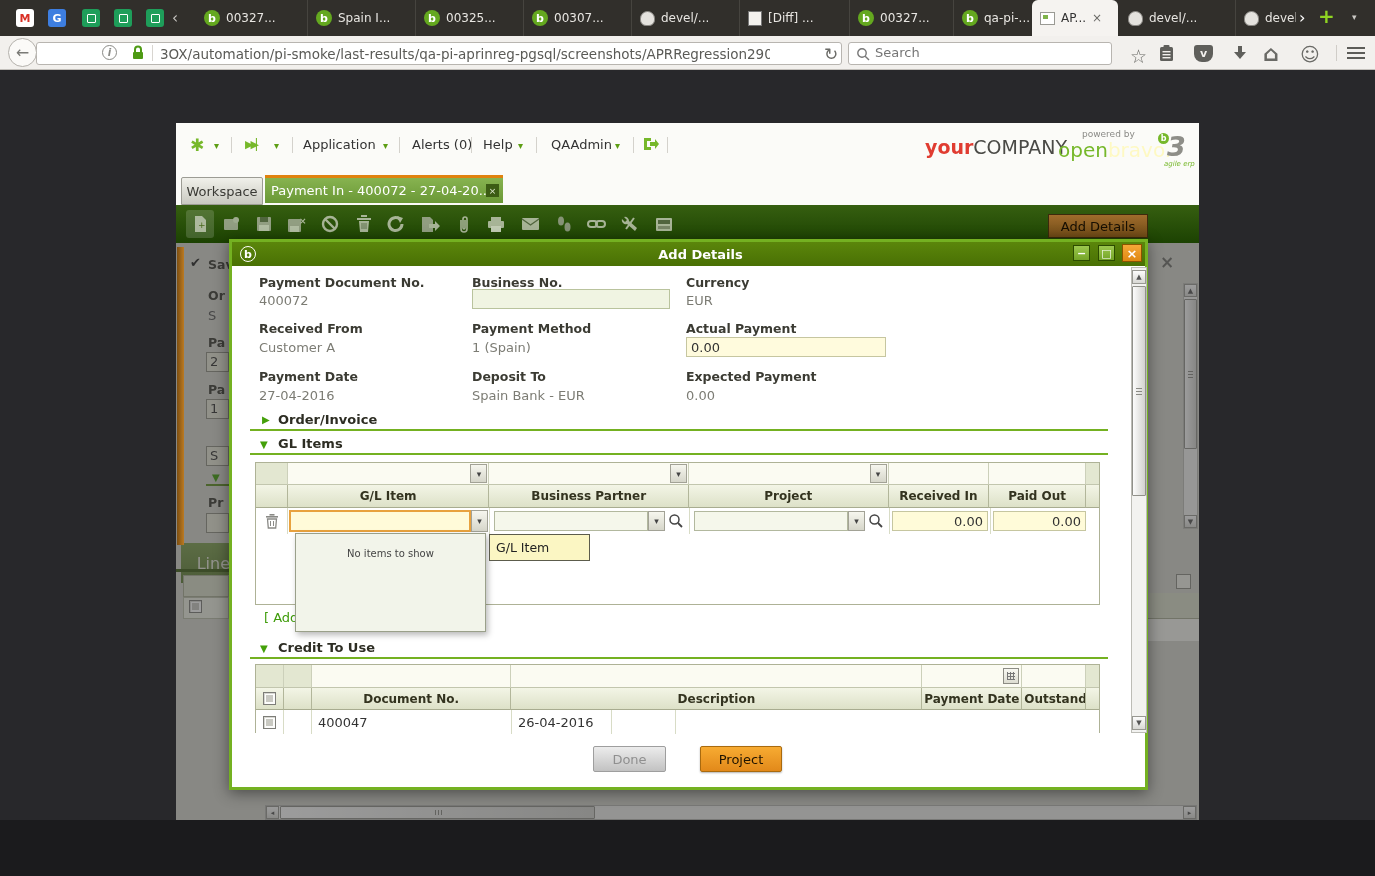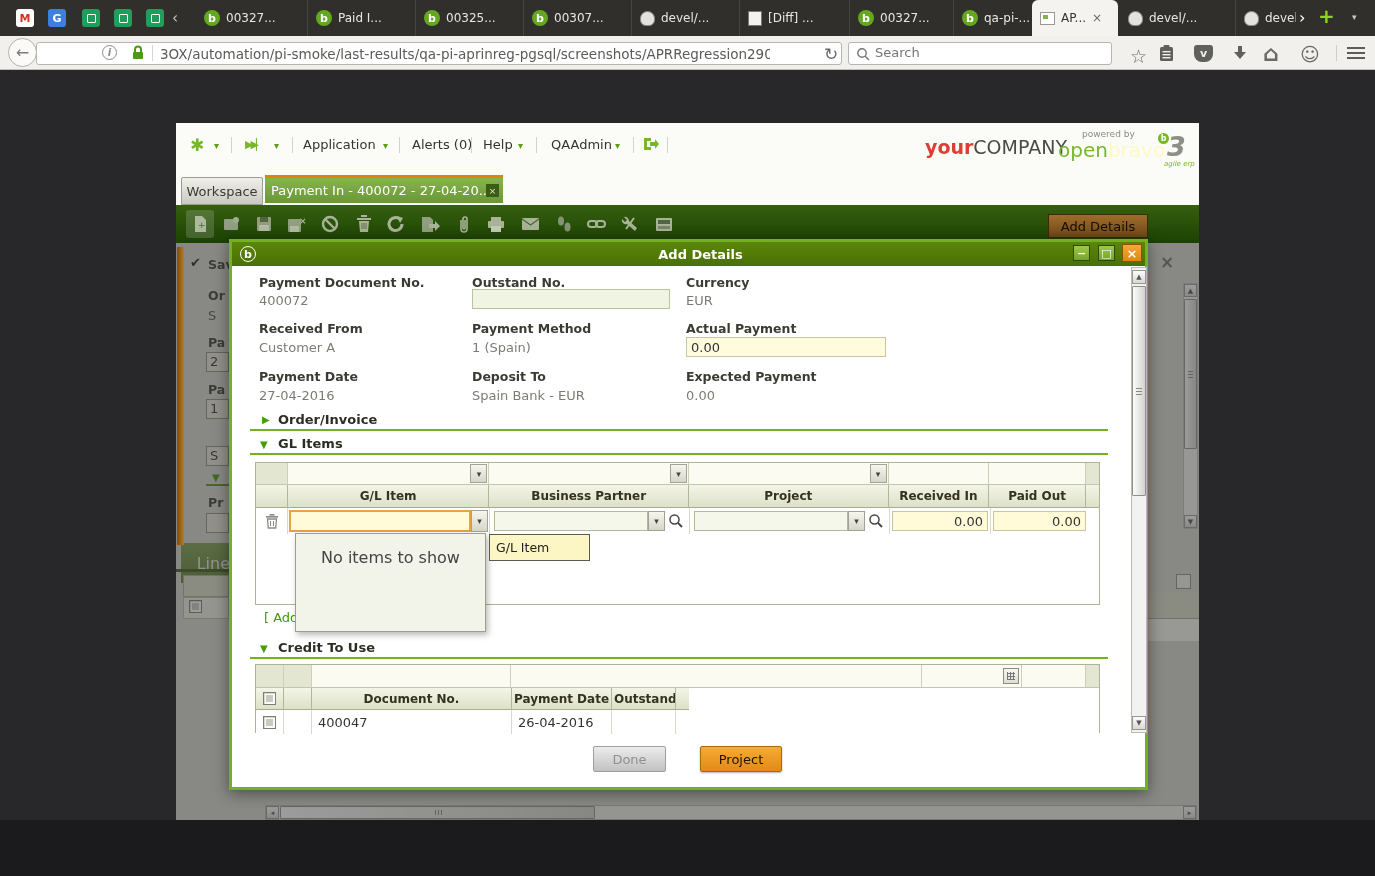--- a/index.html
+++ b/index.html
@@ -118,21 +118,21 @@
         <div style="width:9px;height:9px;border:1px solid #fff;border-radius:1px;"></div>
       </div>
     <div class="abs tabctl" style="left:172px;top:9px;">‹</div>
 
     <div class="abs fftab" style="left:196px;width:112px;">
       <span class="ob-fav">b</span>
       <span class="lbl">00327...</span>
       </div>
     <div class="abs fftab" style="left:308px;width:108px;">
       <span class="ob-fav">b</span>
-      <span class="lbl">Paid I...</span>
+      <span class="lbl">Spain I...</span>
       </div>
     <div class="abs fftab" style="left:416px;width:108px;">
       <span class="ob-fav">b</span>
       <span class="lbl">00325...</span>
       </div>
     <div class="abs fftab" style="left:524px;width:108px;">
       <span class="ob-fav">b</span>
       <span class="lbl">00307...</span>
       </div>
     <div class="abs fftab" style="left:632px;width:108px;">
@@ -415,21 +415,21 @@
   <div class="abs" id="modal-title">
     <div style="width:16px;height:16px;border:1.5px solid #fff;border-radius:50%;color:#fff;font-size:11px;font-weight:bold;display:flex;align-items:center;justify-content:center;margin-left:8px;">b</div>
     <div style="flex:1;text-align:center;color:#fff;font-weight:bold;font-size:13px;">Add Details</div>
   </div>
   <div class="abs wbtn" style="left:1073px;top:245px;width:17px;background:linear-gradient(#9cc84e,#74a428);">−</div>
   <div class="abs wbtn" style="left:1098px;top:245px;width:17px;background:linear-gradient(#9cc84e,#74a428);">□</div>
   <div class="abs wbtn" style="left:1122px;top:244px;width:20px;height:18px;background:linear-gradient(#f5a838,#e08812);border-color:#8a5400;font-size:13px;">×</div>
 
   <div class="abs flabel" style="left:259px;top:275px;">Payment Document No.</div>
   <div class="abs fvalue" style="left:259px;top:293px;">400072</div>
-  <div class="abs flabel" style="left:472px;top:275px;">Outstand No.</div>
+  <div class="abs flabel" style="left:472px;top:275px;">Business No.</div>
   <div class="abs" style="left:472px;top:289px;width:198px;height:20px;background:#f0f4e2;border:1px solid #b9c39d;z-index:11;"></div>
   <div class="abs flabel" style="left:686px;top:275px;">Currency</div>
   <div class="abs fvalue" style="left:686px;top:293px;">EUR</div>
 
   <div class="abs flabel" style="left:259px;top:321px;">Received From</div>
   <div class="abs fvalue" style="left:259px;top:340px;">Customer A</div>
   <div class="abs flabel" style="left:472px;top:321px;">Payment Method</div>
   <div class="abs fvalue" style="left:472px;top:340px;">1 (Spain)</div>
   <div class="abs flabel" style="left:686px;top:321px;">Actual Payment</div>
   <div class="abs yinput" style="left:686px;top:337px;width:200px;height:20px;">0.00</div>
@@ -507,21 +507,21 @@
         <div class="cellinput" style="flex:1;height:20px;justify-content:flex-end;padding-right:4px;">0.00</div>
       </div>
       <div class="dcell" style="width:97px;padding:2px;border-right:none;">
         <div class="cellinput" style="flex:1;height:20px;justify-content:flex-end;padding-right:4px;">0.00</div>
       </div>
     </div>
   </div>
 
   <div class="abs" id="add-link">[ Add</div>
   <div class="abs" id="gl-dropdown">
-    <div style="text-align:center;margin-top:14px;font-size:16px;color:#444;">No items to show</div>
+    <div style="text-align:center;margin-top:14px;font-size:10px;color:#444;">No items to show</div>
   </div>
   <div class="abs" id="gl-tooltip">
       <span>G/L Item</span>
     </div>
 
   <div class="abs section-tri" style="left:260px;top:643px;">▼</div>
   <div class="abs section-lbl" style="left:278px;top:640px;">Credit To Use</div>
   <div class="abs section-line" style="left:250px;top:657px;width:858px;"></div>
 
   <div class="abs grid" style="left:255px;top:664px;width:845px;height:69px;border-bottom:none;">
@@ -535,20 +535,21 @@
         </div>
       <div class="fcell" style="width:64px;"></div>
       <div class="fcell green" style="width:13px;border-right:none;"></div>
     </div>
     <div class="grow" style="height:22px;">
       <div class="hcell" style="width:28px;">
           <span class="cb"></span>
         </div>
       <div class="hcell" style="width:28px;"></div>
       <div class="hcell" style="width:200px;">Document No.</div>
+      <div class="hcell" style="width:412px;">Description</div>
       <div class="hcell" style="width:100px;">Payment Date</div>
       <div class="hcell" style="width:64px;justify-content:flex-start;padding-left:2px;">Outstand</div>
       <div class="hcell" style="width:13px;border-right:none;"></div>
     </div>
     <div class="grow" style="height:24px;">
       <div class="dcell" style="width:28px;justify-content:center;">
           <span class="cb"></span>
         </div>
       <div class="dcell" style="width:28px;"></div>
       <div class="dcell" style="width:200px;padding-left:6px;font-size:13px;color:#333;">

